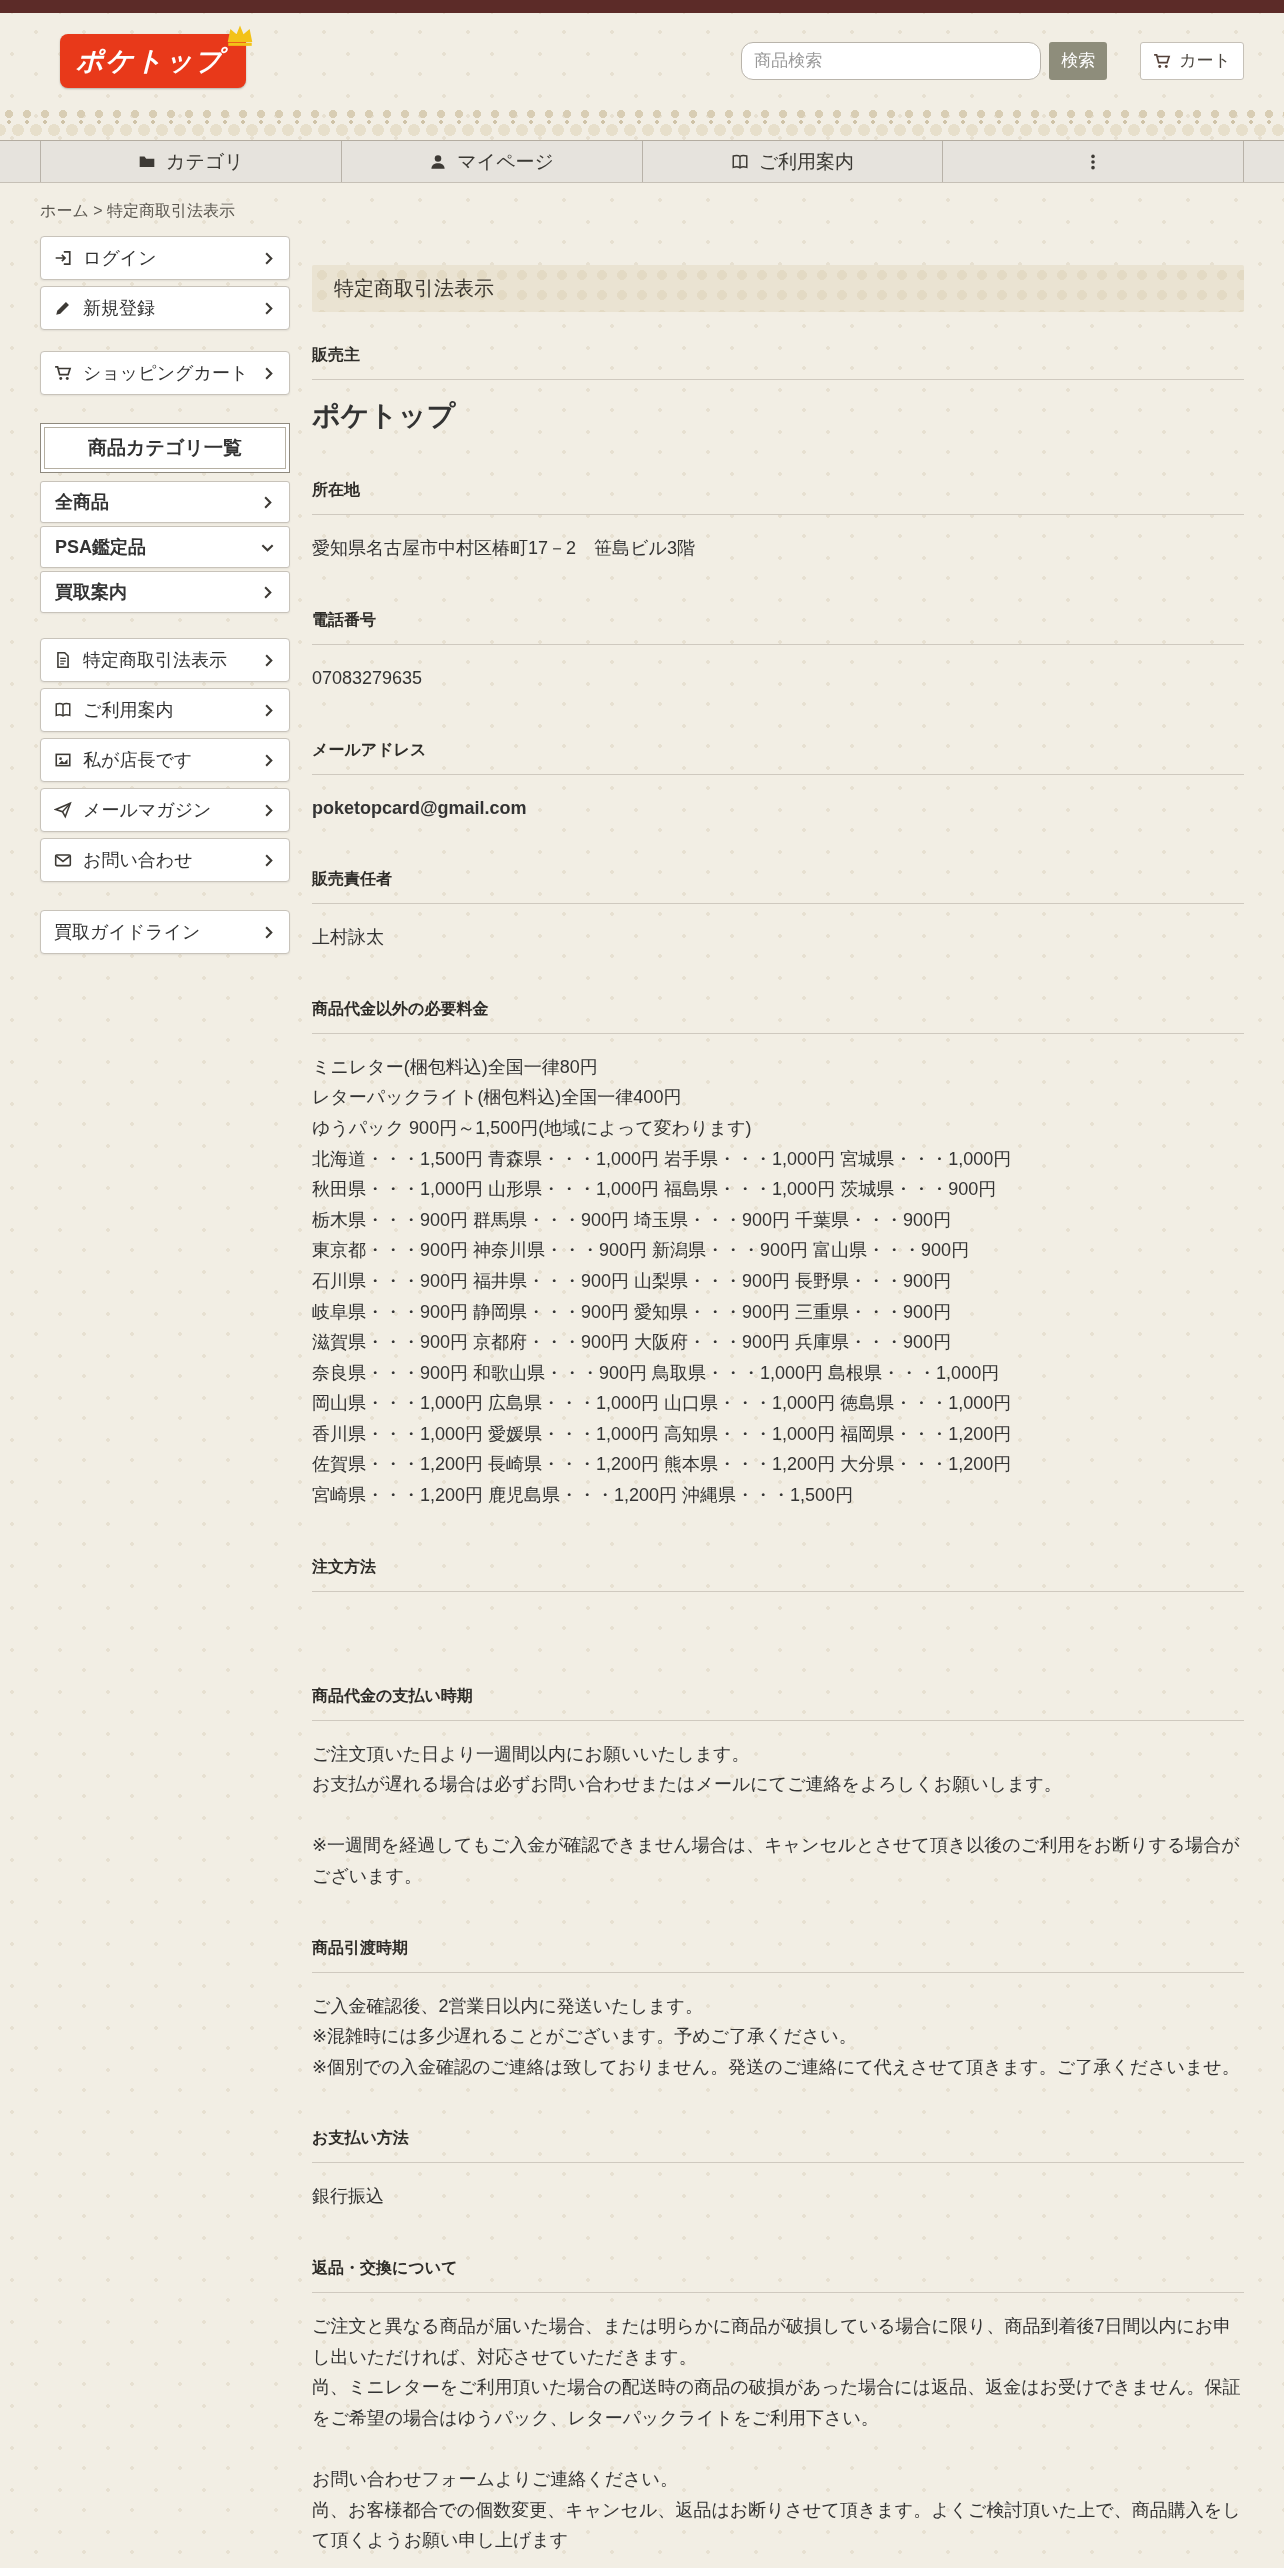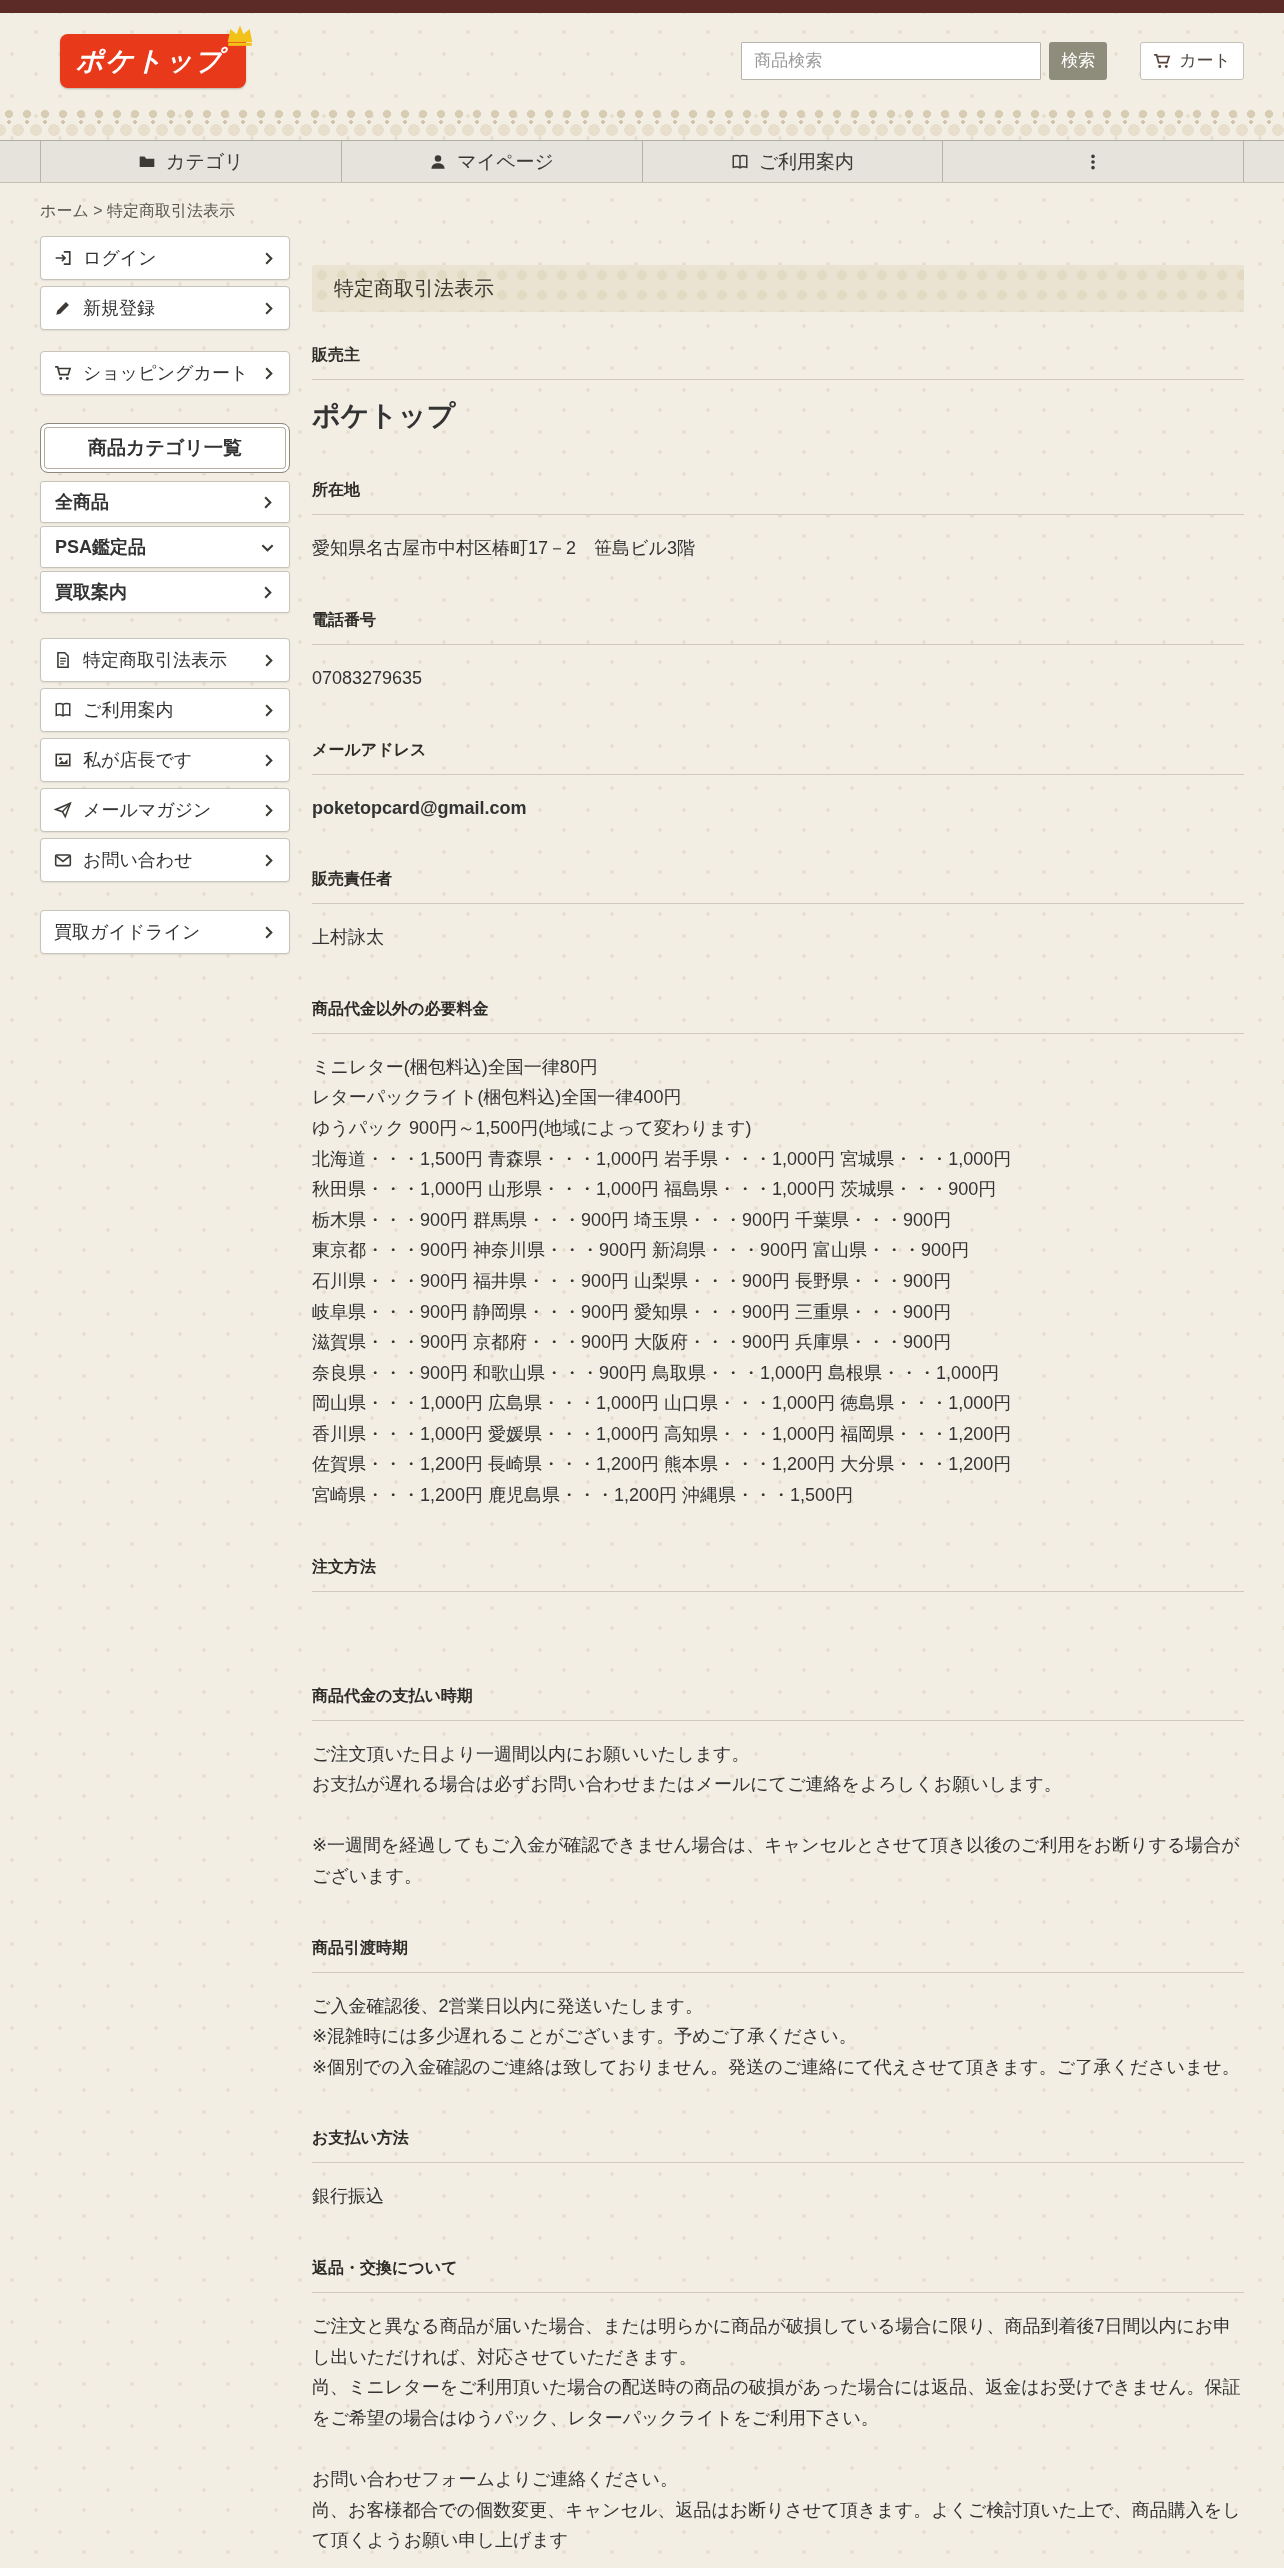--- a/index.html
+++ b/index.html
@@ -21,21 +21,21 @@
   
   .topbar{height:13px;background:#5c2b28}
   .site-header{height:95px;display:flex;align-items:center;padding:0 40px}
   .logo{position:relative;display:inline-flex;align-items:center;margin-left:20px;
     background:#e8391a;color:#fff;border-radius:8px;padding:9px 22px 9px 16px;
     font-size:27px;font-weight:bold;font-style:italic;letter-spacing:2px;cursor:pointer;
     box-shadow:0 1px 2px rgba(0,0,0,.25)}
   .logo .crown{position:absolute;right:-8px;top:-13px;width:28px;height:28px}
   .header-right{margin-left:auto;display:flex;align-items:center}
   .search-input{width:300px;height:38px;border:1px solid #b9b4ab;background:#fff;
-    padding:0 12px;font-size:17px;border-radius:1px;color:#333;font-family:inherit}
+    padding:0 12px;font-size:17px;border-radius:12px;color:#333;font-family:inherit}
   .search-input::placeholder{color:#999}
   .search-btn{height:38px;min-width:58px;margin-left:8px;background:#8e8d7b;color:#fff;
     border:none;border-radius:3px;font-size:17px;cursor:pointer;font-family:inherit}
   .cart-btn{height:38px;margin-left:33px;padding:0 12px;background:#fff;
     border:1px solid #c6c1b8;border-radius:3px;display:flex;gap:8px;align-items:center;
     font-size:17px;color:#4a453e;cursor:pointer;font-family:inherit}
   .cart-btn .ic{color:#55423a}
 
   
   .lace-strip{
@@ -61,21 +61,21 @@
   .columns{display:flex;gap:22px;align-items:flex-start}
 
   
   .sidebar{width:250px;flex:0 0 250px}
   .side-btn{display:flex;align-items:center;gap:11px;height:44px;padding:0 13px;
     background:#fff;border:1px solid #c8c3ba;border-radius:4px;margin-bottom:6px;
     box-shadow:0 1px 2px rgba(0,0,0,.07);cursor:pointer;font-size:18px;color:#333}
   .side-btn .chev{margin-left:auto}
   .gap-sm{height:15px}
   .gap-md{height:22px}
-  .cat-header{height:50px;background:#fff;border:1px solid #8f897d;border-radius:8px;
+  .cat-header{height:50px;background:#fff;border:1px solid #8f897d;border-radius:0;
     box-shadow:inset 0 0 0 3px #fff, inset 0 0 0 4px #b5afa2;
     display:flex;align-items:center;justify-content:center;
     font-size:19px;font-weight:bold;color:#333;margin-bottom:8px}
   .cat-item{display:flex;align-items:center;height:42px;padding:12px 14px;background:#fff;
     border:1px solid #c8c3ba;border-radius:3px;margin-bottom:3px;
     box-shadow:0 1px 2px rgba(0,0,0,.06);cursor:pointer;font-size:18px;font-weight:bold;color:#333}
   .cat-item .chev{margin-left:auto}
 
   
   .main{flex:1;min-width:0;padding-top:29px}

